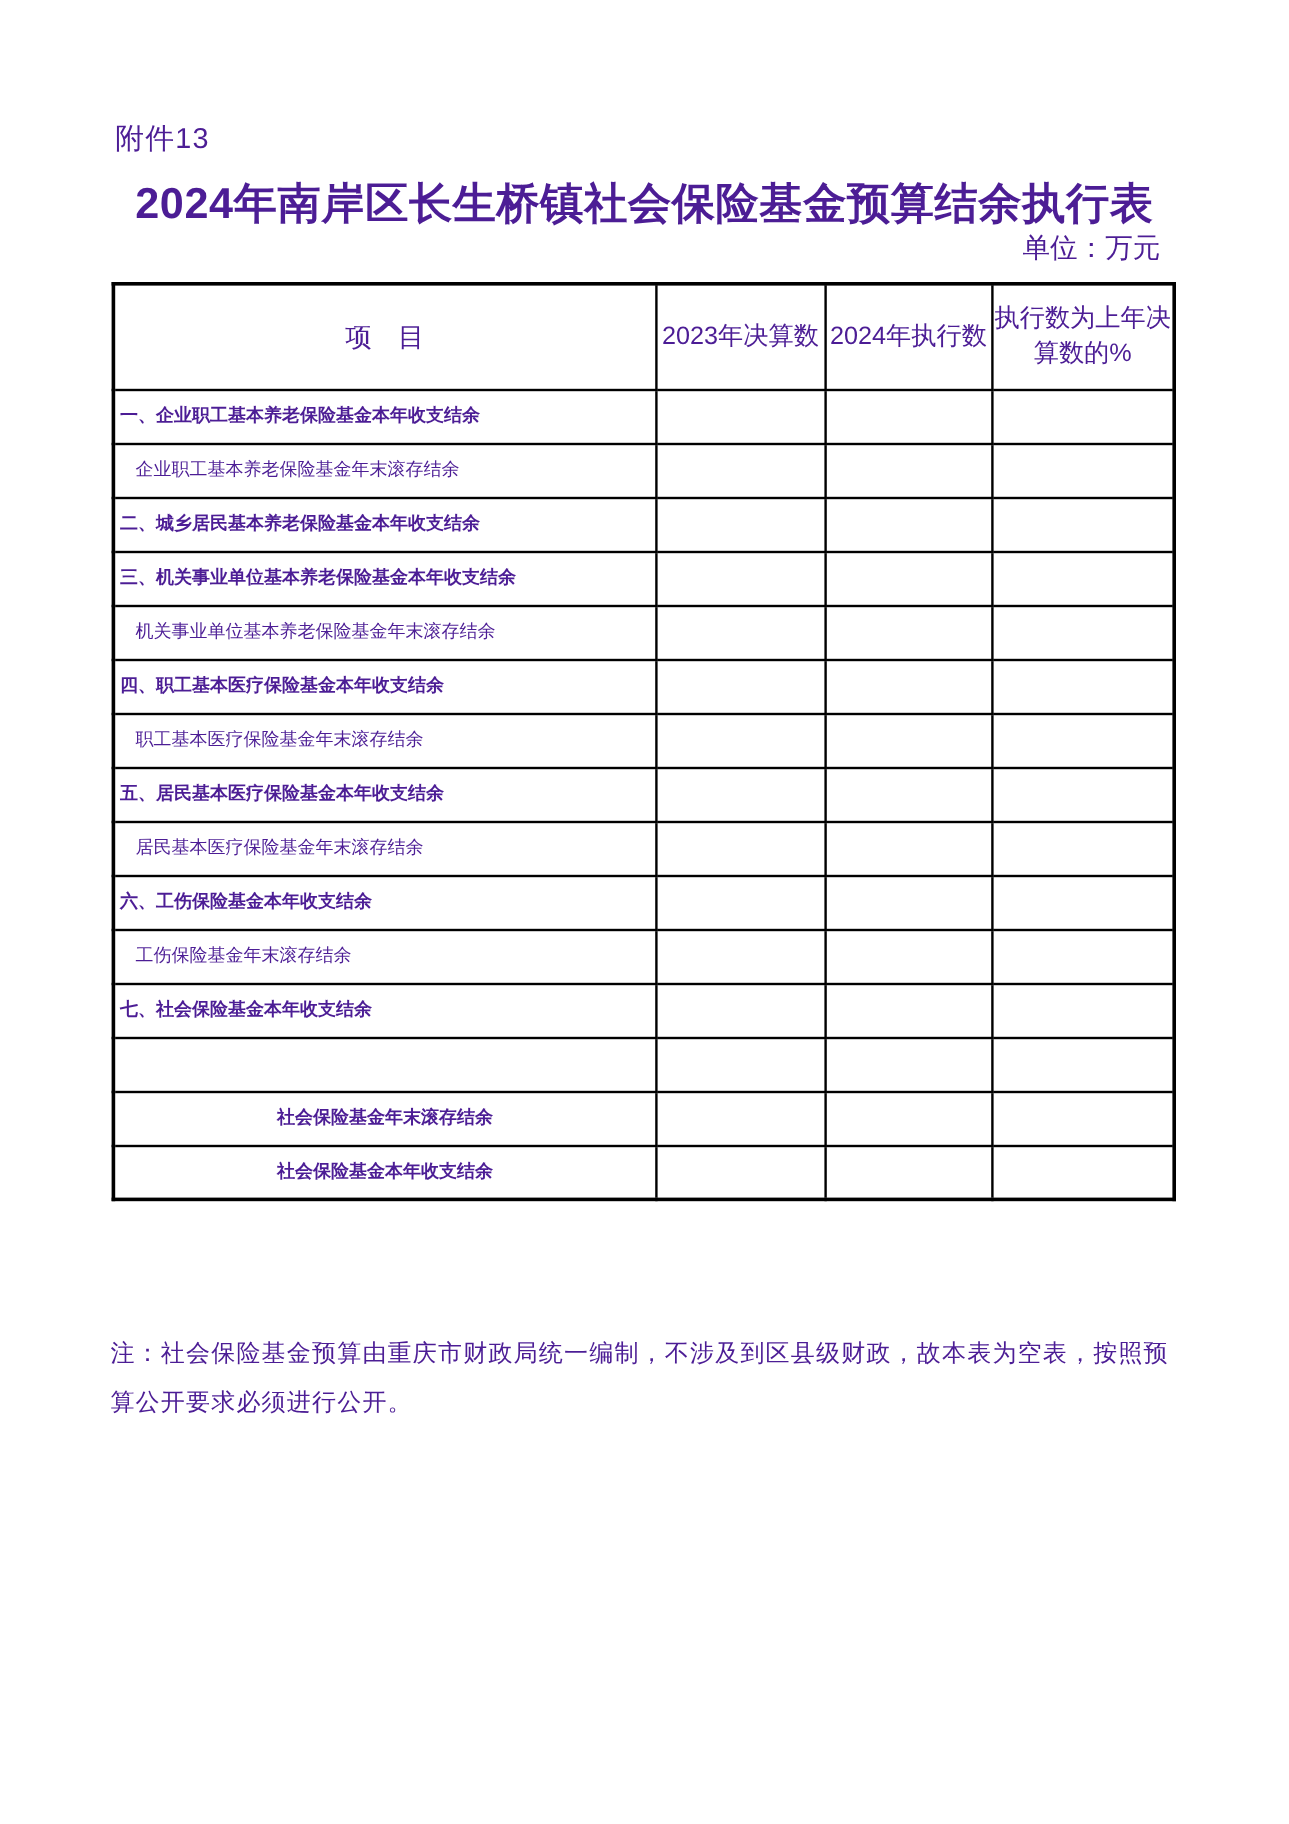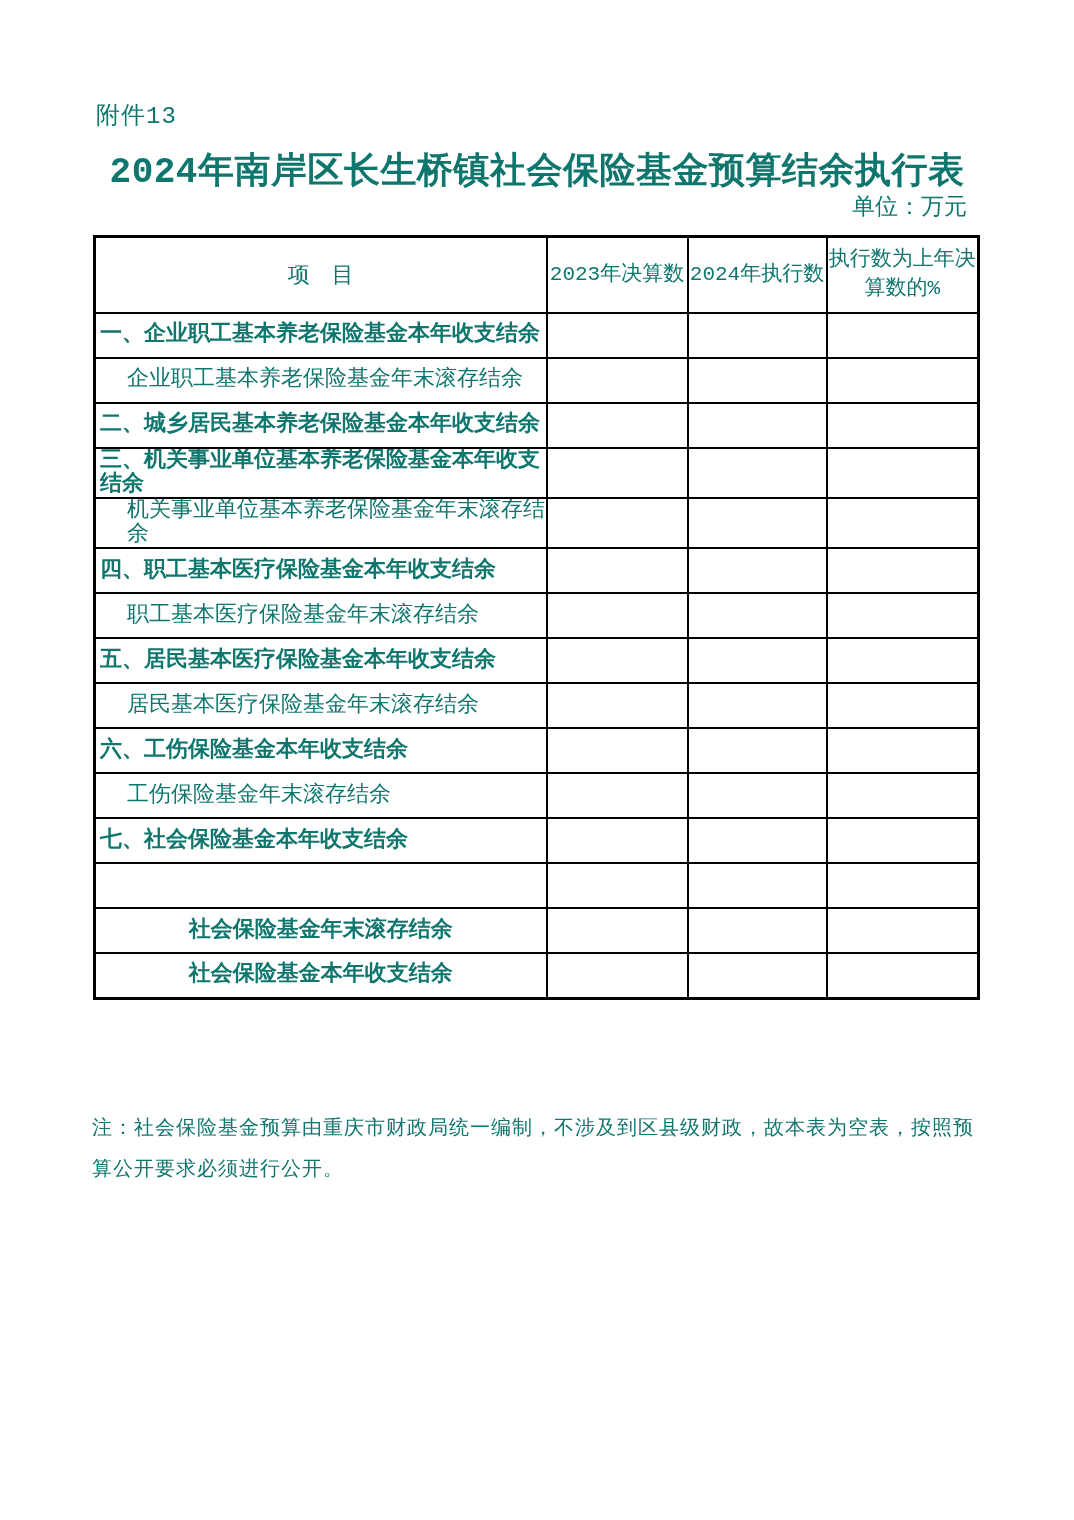--- a/index.html
+++ b/index.html
@@ -5,22 +5,22 @@
   html, body {
     margin: 0;
     padding: 0;
     background: #ffffff;
   }
   .page {
     position: relative;
     width: 1074px;
     height: 1520px;
     background: #ffffff;
-    color: #0f766e;
-    font-family: Liberation Mono, monospace;
+    color: #4c1d95;
+    font-family: Liberation Sans, sans-serif;
     overflow: hidden;
   }
   .attachment {
     position: absolute;
     left: 96px;
     top: 99px;
     font-size: 24px;
     letter-spacing: 1px;
     white-space: nowrap;
   }
@@ -51,48 +51,48 @@
     table-layout: fixed;
     border: 3px solid #000000;
   }
   table.budget th,
   table.budget td {
     border: 2px solid #000000;
     padding: 0;
     overflow: hidden;
     font-weight: normal;
   }
-  thead tr { height: 76px; }
+  thead tr { height: 88px; }
   tbody tr { height: 45px; }
   th.h-item {
     font-size: 22px;
     font-weight: bold;
     text-align: center;
     vertical-align: middle;
   }
   th.h-col {
     font-size: 21px;
     font-weight: bold;
     text-align: center;
     vertical-align: middle;
     line-height: 1.35;
     padding: 0 6px;
   }
   td.c-item {
-    font-size: 22px;
+    font-size: 15px;
     vertical-align: middle;
     line-height: 1.1;
   }
   tr.row-section td.c-item {
     font-weight: bold;
     padding-left: 4px;
   }
   tr.row-sub td.c-item {
     font-weight: normal;
-    padding-left: 31px;
+    padding-left: 17px;
   }
   tr.row-total td.c-item {
     font-weight: bold;
     text-align: center;
   }
   tr.row-empty td.c-item { padding-left: 4px; }
   td.c-val { background: #ffffff; }
   .note {
     position: absolute;
     left: 92px;

